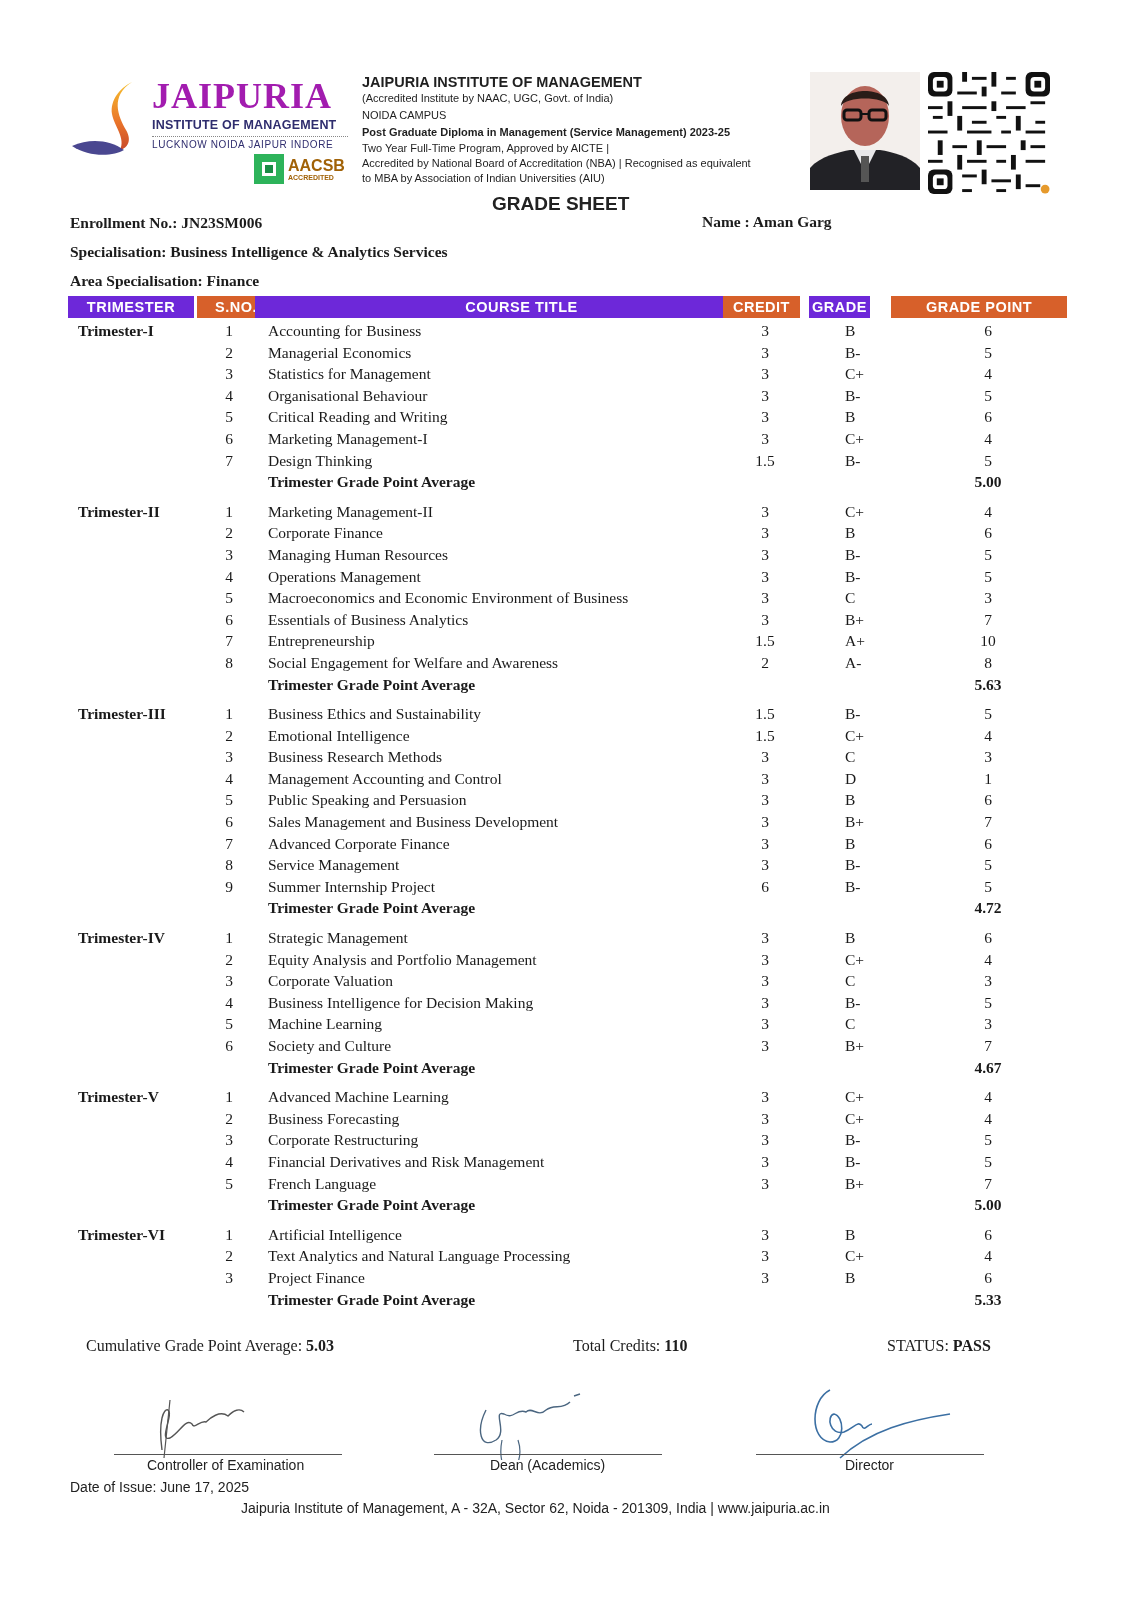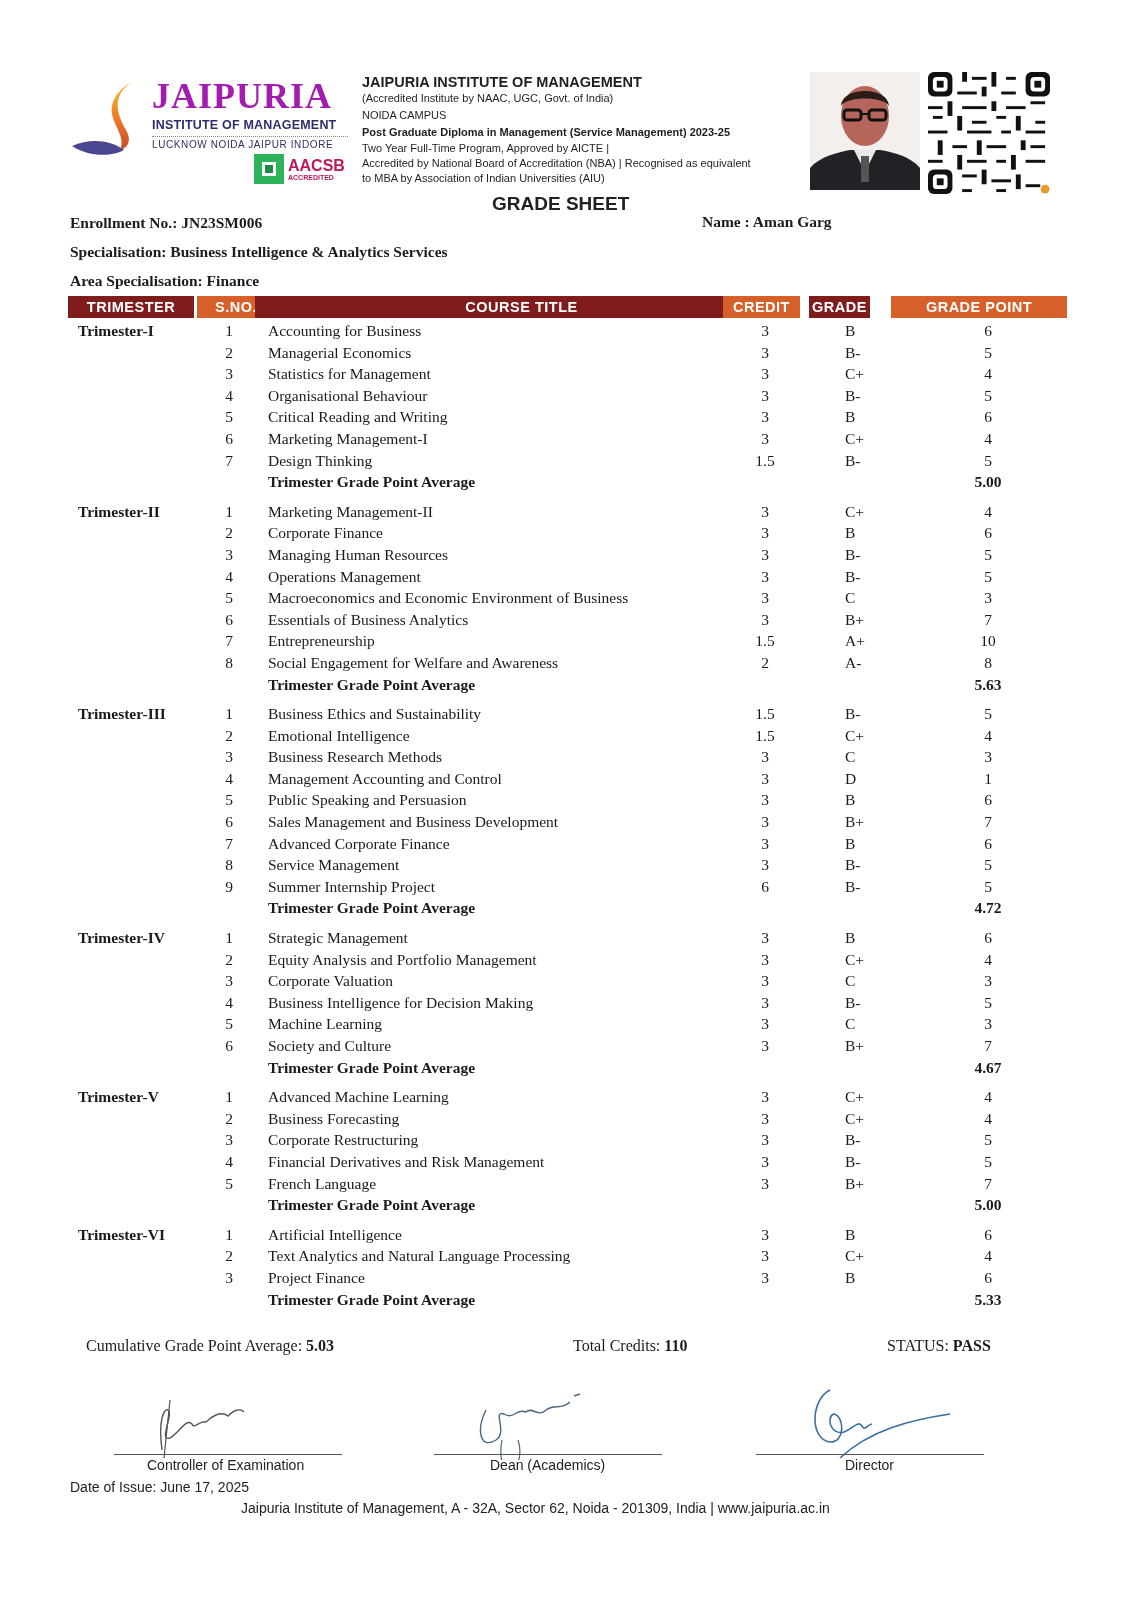--- a/index.html
+++ b/index.html
@@ -8,21 +8,21 @@
   
   .logo-block { position: absolute; left: 70px; top: 72px; width: 290px; height: 120px; }
   .logo-flame { position: absolute; left: 0; top: 6px; width: 80px; height: 80px; }
   .logo-word { position: absolute; left: 82px; top: 0; font-family: Liberation Serif, serif; font-weight: bold; font-size: 36px; letter-spacing: 1px; color: #a21caf; line-height: 48px; }
   .logo-sub { position: absolute; left: 82px; top: 46px; font-family: "Liberation Sans", sans-serif; font-size: 12.5px; color: #2f2d6e; font-weight: bold; letter-spacing: 0.2px; }
   .logo-cities { position: absolute; left: 82px; top: 64px; font-family: "Liberation Sans", sans-serif; font-size: 10px; color: #2f2d6e; letter-spacing: 0.6px; border-top: 1px dotted #888; padding-top: 2px; width: 196px; }
   .aacsb { position: absolute; left: 184px; top: 82px; display: flex; align-items: center; gap: 4px; }
   .aacsb-mark { width: 30px; height: 30px; background: #2db35a; position: relative; }
   .aacsb-mark::before { content: ""; position: absolute; left: 8px; top: 8px; width: 14px; height: 14px; background: #fff; }
   .aacsb-mark::after { content: ""; position: absolute; left: 11px; top: 11px; width: 8px; height: 8px; background: #1a8c45; }
-  .aacsb-text { font-family: "Liberation Sans", sans-serif; color: #be185d; line-height: 1; }
+  .aacsb-text { font-family: "Liberation Sans", sans-serif; color: #a16207; line-height: 1; }
   .aacsb-big { font-size: 16px; font-weight: bold; display: block; }
   .aacsb-small { font-size: 7px; font-weight: bold; display: block; }
 
   .inst-info { position: absolute; left: 362px; top: 74px; width: 450px; font-family: "Liberation Sans", sans-serif; color: #1f1f1f; }
   .inst-name { font-size: 14.5px; font-weight: bold; }
   .inst-line { font-size: 11px; line-height: 17px; }
   .inst-bold { font-size: 11px; font-weight: bold; line-height: 17px; }
   .inst-multi { font-size: 11px; line-height: 15px; }
 
   .sheet-title { position: absolute; left: 492px; top: 193px; font-family: "Liberation Sans", sans-serif; font-weight: bold; font-size: 19px; color: #222; }
@@ -33,21 +33,21 @@
   
   .info-row { position: absolute; font-weight: bold; font-size: 15.5px; color: #1c1c1c; }
   .enroll { left: 70px; top: 214px; }
   .stuname { left: 702px; top: 213px; }
   .spec { left: 70px; top: 243px; }
   .area { left: 70px; top: 272px; }
 
   
   .thead { position: absolute; top: 296px; left: 68px; height: 22px; }
   .th { position: absolute; top: 0; height: 22px; line-height: 22px; text-align: center; color: #fff; font-family: "Liberation Sans", sans-serif; font-weight: bold; font-size: 14.5px; letter-spacing: 0.5px; }
-  .purple { background: #7f1d1d; text-align: center; }
+  .purple { background: #6d28d9; text-align: center; }
   .orange { background: #d7602a; }
 
   
   .grades { position: absolute; left: 0; top: 320px; width: 1137px; }
   .tri-block { position: relative; }
   .row { position: relative; height: 21.6px; font-size: 15.5px; line-height: 21.6px; }
   .c-tri { position: absolute; left: 78px; font-weight: bold; }
   .c-sno { position: absolute; left: 218px; width: 22px; text-align: center; }
   .c-title { position: absolute; left: 268px; white-space: nowrap; }
   .c-credit { position: absolute; left: 735px; width: 60px; text-align: center; }

